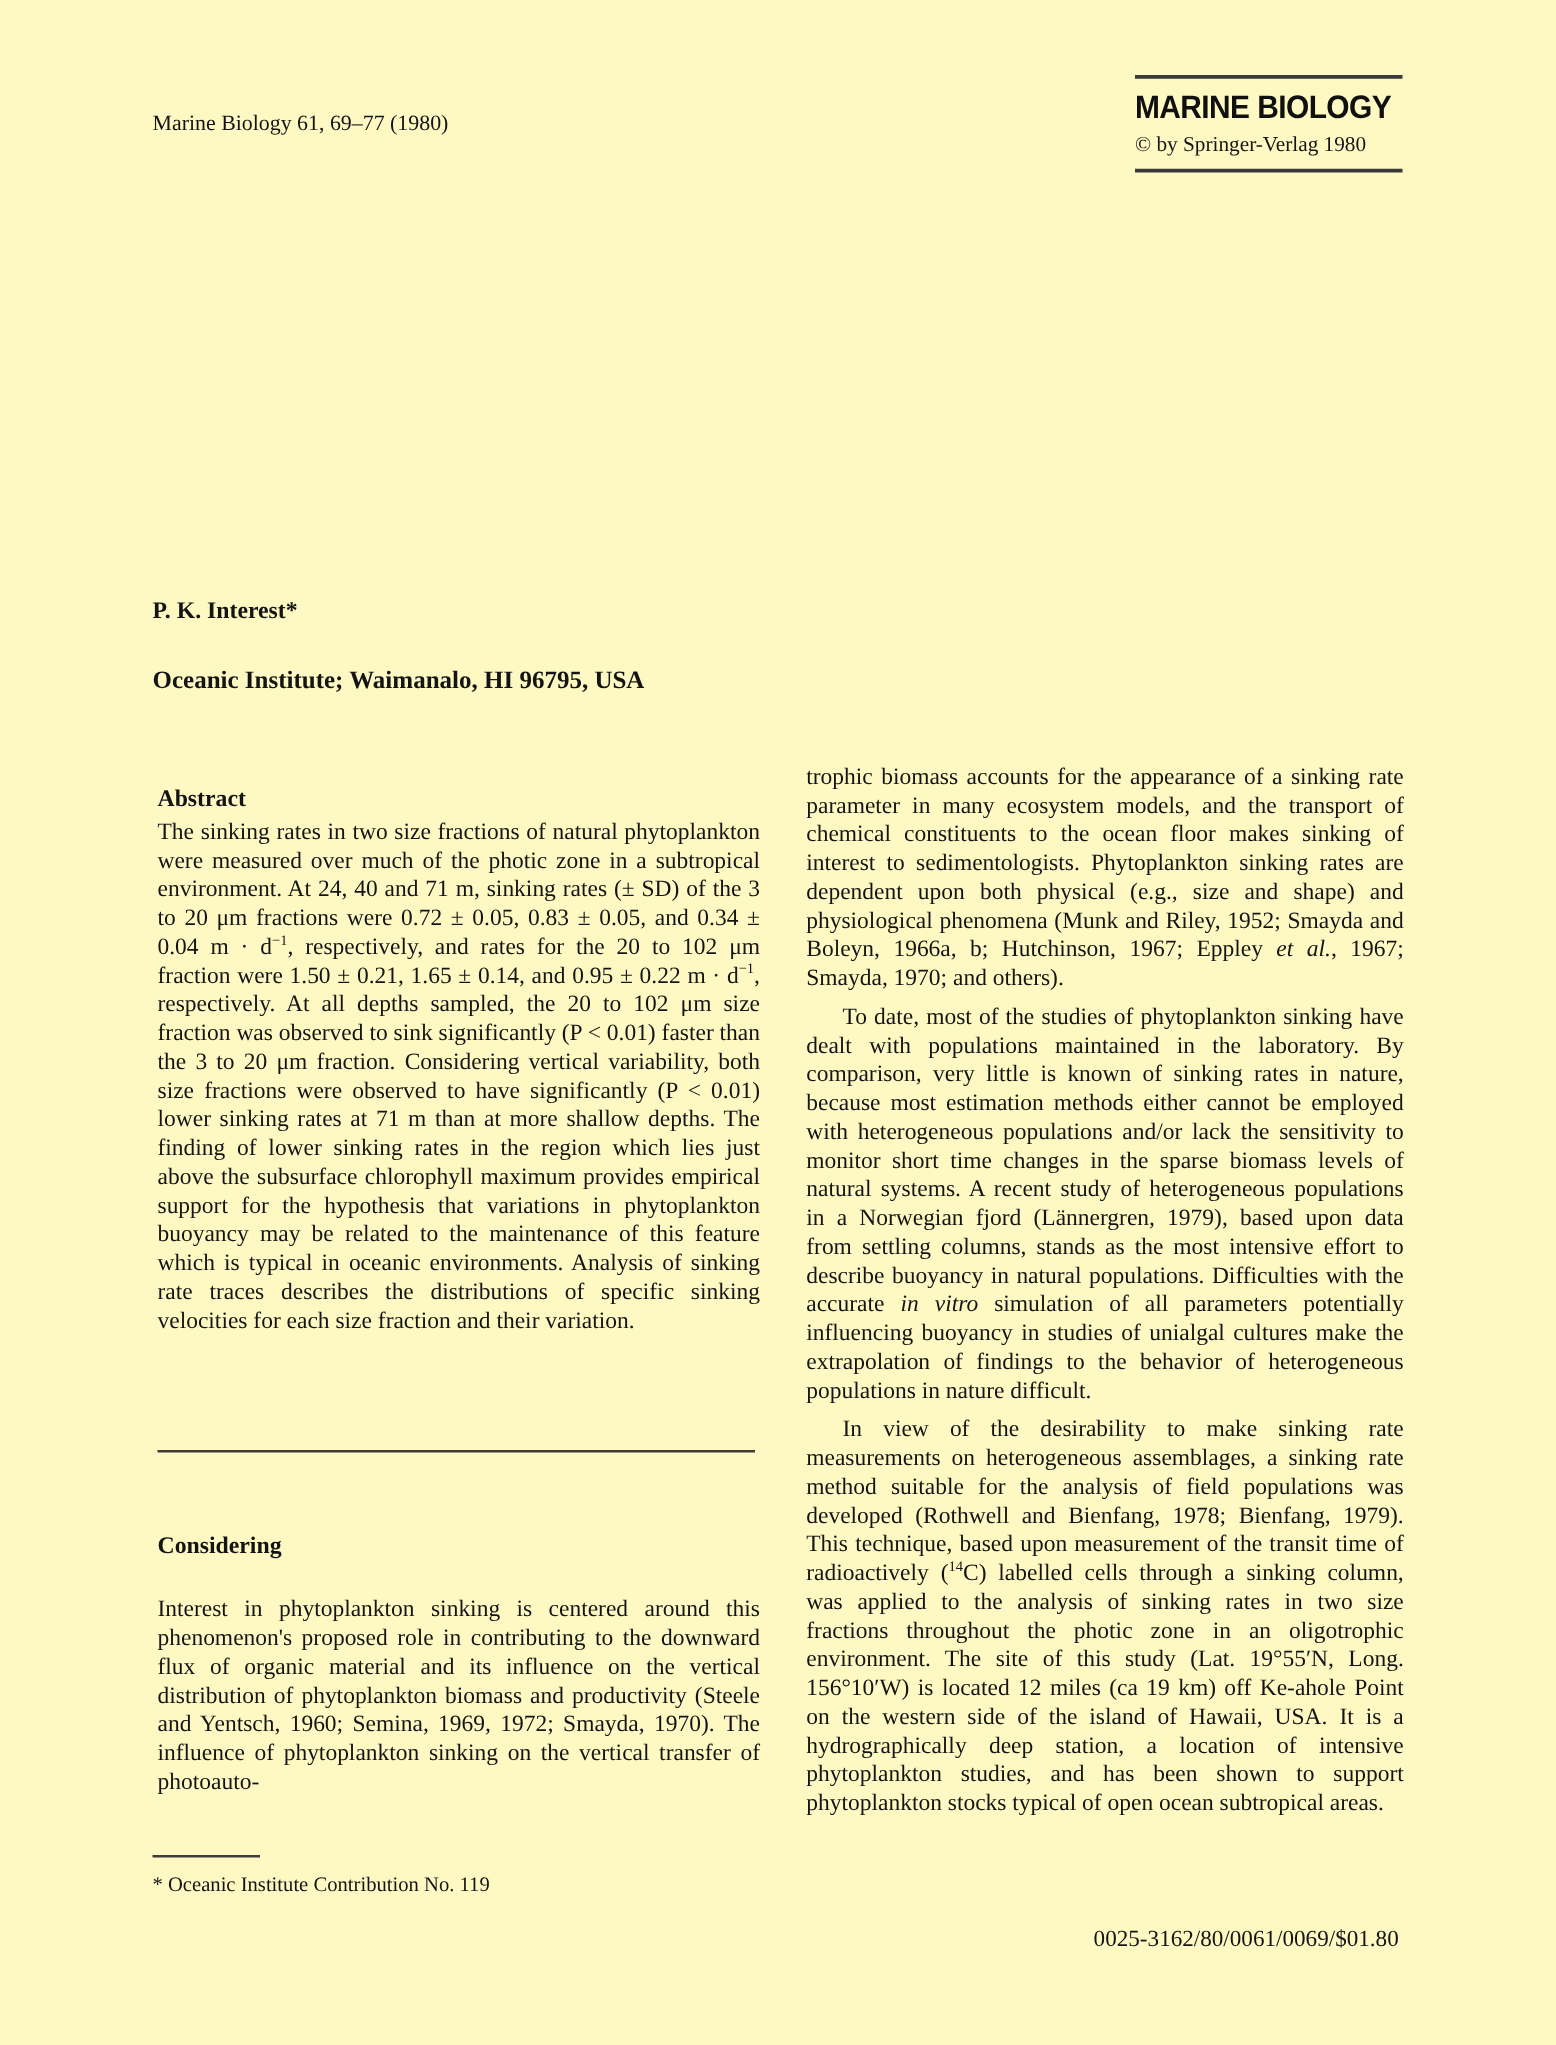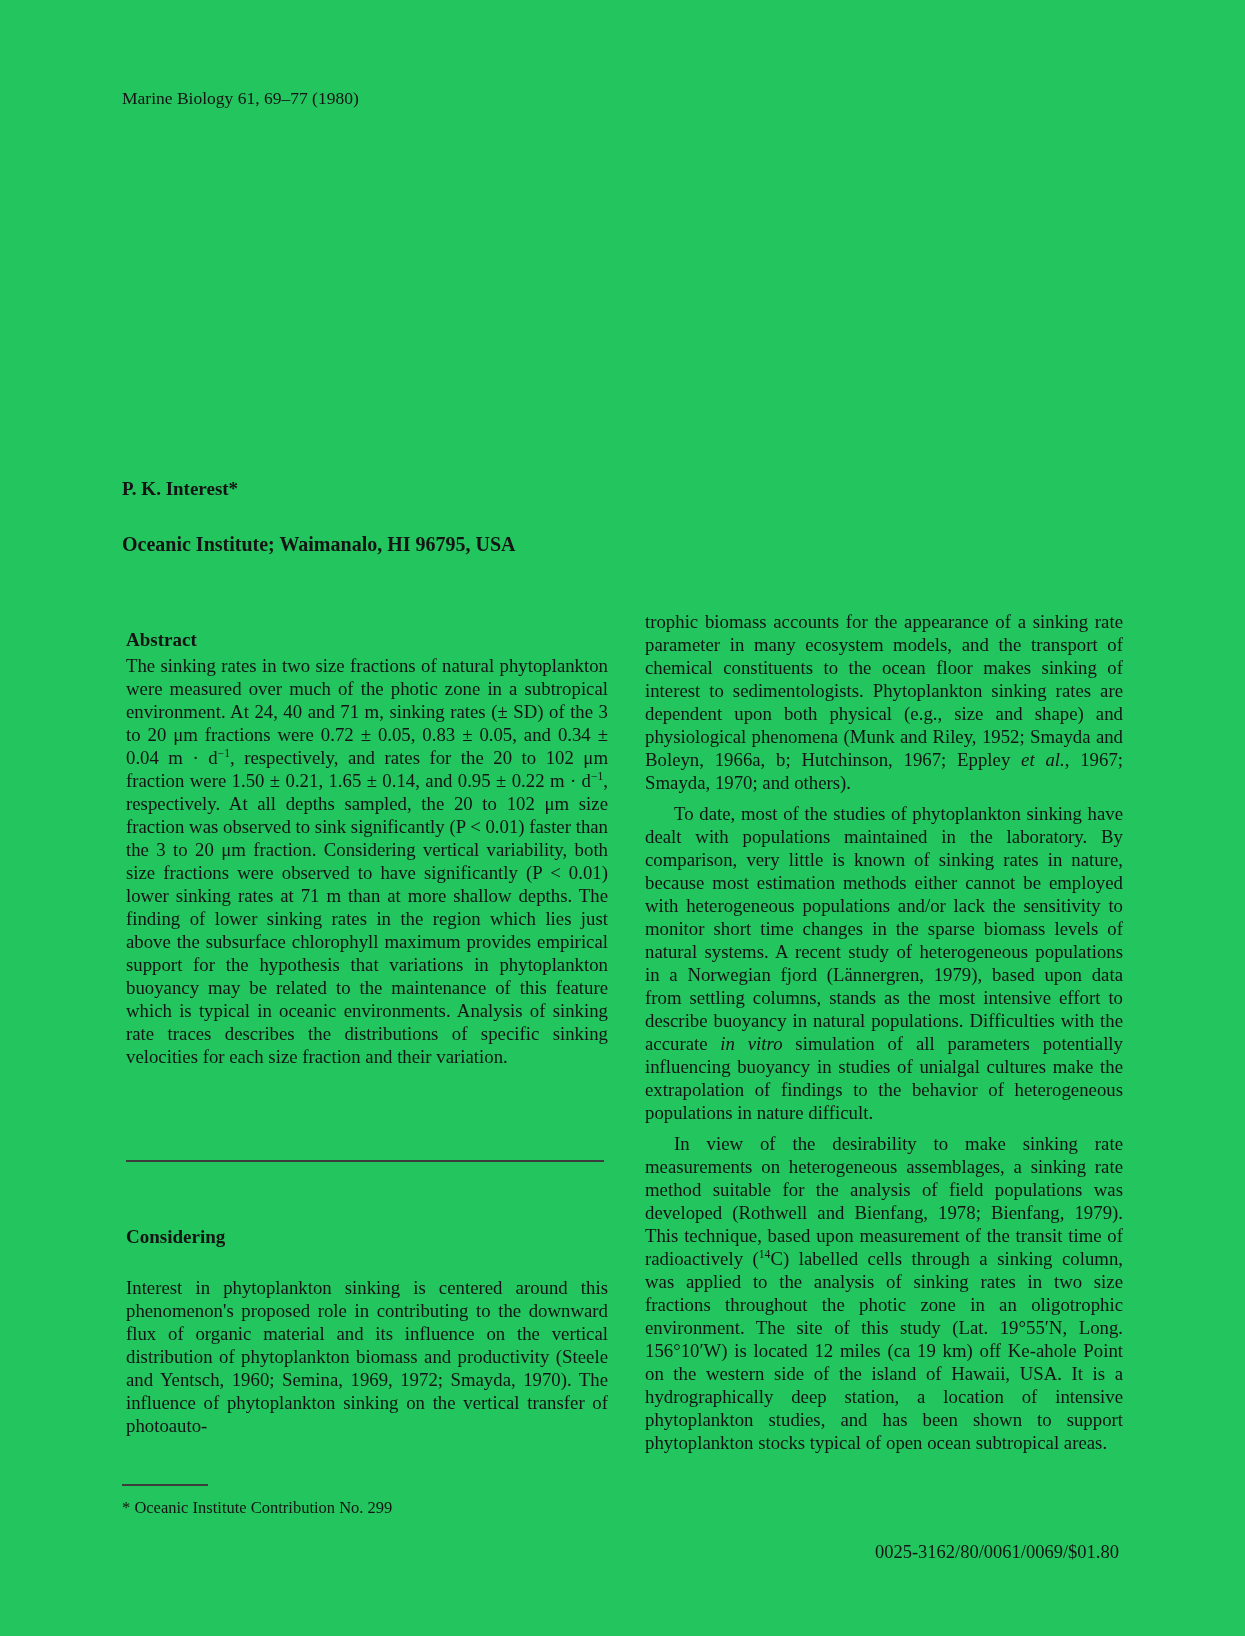--- a/index.html
+++ b/index.html
@@ -1,20 +1,20 @@
 <!DOCTYPE html>
 <html><head>
 <meta charset="utf-8">
 <style>
   html, body { margin: 0; padding: 0; background: #ffffff; }
   .page {
     position: relative;
     width: 1245px;
     height: 1636px;
-    background: #22c55e;
+    background: #fef9c3;
     font-family: "Liberation Serif", "DejaVu Serif", serif;
     color: #141414;
     overflow: hidden;
   }
   .abs { position: absolute; }
   .citation {
     left: 122px; top: 88px;
     font-size: 17.5px;
     white-space: nowrap;
   }
@@ -85,39 +85,43 @@
   sup { font-size: 0.62em; line-height: 0; }
   .it { font-style: italic; }
 </style>
 </head>
 <body>
 
 <div class="page">
 
   <div class="abs citation">Marine Biology 61, 69–77 (1980)</div>
 
+  <div class="abs masthead">
+    <div class="masthead-title">MARINE BIOLOGY</div>
+    <div class="masthead-copy">© by Springer-Verlag 1980</div>
+  </div>
 
 
   <div class="abs author">P. K. Interest*</div>
 
   <div class="abs affiliation">Oceanic Institute; Waimanalo, HI 96795, USA</div>
 
   <div class="abs section-heading" style="left:126px; top:629px;">Abstract</div>
 
   <div class="abs body-text col-left" style="left:126px; top:654px;"><span>The sinking rates in two size fractions of natural phytoplankton were measured over much of the photic zone in a subtropical environment. At 24, 40 and 71 m, sinking rates (± SD) of the 3 to 20 μm fractions were 0.72 ± 0.05, 0.83 ± 0.05, and 0.34 ± 0.04 m · d</span><sup>−1</sup><span>, respectively, and rates for the 20 to 102 μm fraction were 1.50 ± 0.21, 1.65 ± 0.14, and 0.95 ± 0.22 m · d</span><sup>−1</sup><span>, respectively. At all depths sampled, the 20 to 102 μm size fraction was observed to sink significantly (P &lt; 0.01) faster than the 3 to 20 μm fraction. Considering vertical variability, both size fractions were observed to have significantly (P &lt; 0.01) lower sinking rates at 71 m than at more shallow depths. The finding of lower sinking rates in the region which lies just above the subsurface chlorophyll maximum provides empirical support for the hypothesis that variations in phytoplankton buoyancy may be related to the maintenance of this feature which is typical in oceanic environments. Analysis of sinking rate traces describes the distributions of specific sinking velocities for each size fraction and their variation.</span></div>
 
   <div class="abs rule" style="left:126px; top:1160px; width:478px;"></div>
 
   <div class="abs section-heading" style="left:126px; top:1226px;">Considering</div>
 
   <div class="abs body-text col-left" style="left:126px; top:1276px;">Interest in phytoplankton sinking is centered around this phenomenon's proposed role in contributing to the downward flux of organic material and its influence on the vertical distribution of phytoplankton biomass and productivity (Steele and Yentsch, 1960; Semina, 1969, 1972; Smayda, 1970). The influence of phytoplankton sinking on the vertical transfer of photoauto-</div>
 
   <div class="abs rule" style="left:122px; top:1484px; width:86px;"></div>
 
-  <div class="abs footnote">* Oceanic Institute Contribution No. 299</div>
+  <div class="abs footnote">* Oceanic Institute Contribution No. 119</div>
 
   <div class="abs col-right" style="top:598px;">
     <div class="body-text"><span>trophic biomass accounts for the appearance of a sinking rate parameter in many ecosystem models, and the transport of chemical constituents to the ocean floor makes sinking of interest to sedimentologists. Phytoplankton sinking rates are dependent upon both physical (e.g., size and shape) and physiological phenomena (Munk and Riley, 1952; Smayda and Boleyn, 1966a, b; Hutchinson, 1967; Eppley </span><span class="it">et al.</span><span>, 1967; Smayda, 1970; and others).</span></div>
     <div class="body-text indent para-gap"><span>To date, most of the studies of phytoplankton sinking have dealt with populations maintained in the laboratory. By comparison, very little is known of sinking rates in nature, because most estimation methods either cannot be employed with heterogeneous populations and/or lack the sensitivity to monitor short time changes in the sparse biomass levels of natural systems. A recent study of heterogeneous populations in a Norwegian fjord (Lännergren, 1979), based upon data from settling columns, stands as the most intensive effort to describe buoyancy in natural populations. Difficulties with the accurate </span><span class="it">in vitro</span><span> simulation of all parameters potentially influencing buoyancy in studies of unialgal cultures make the extrapolation of findings to the behavior of heterogeneous populations in nature difficult.</span></div>
     <div class="body-text indent para-gap"><span>In view of the desirability to make sinking rate measurements on heterogeneous assemblages, a sinking rate method suitable for the analysis of field populations was developed (Rothwell and Bienfang, 1978; Bienfang, 1979). This technique, based upon measurement of the transit time of radioactively (</span><sup>14</sup><span>C) labelled cells through a sinking column, was applied to the analysis of sinking rates in two size fractions throughout the photic zone in an oligotrophic environment. The site of this study (Lat. 19°55′N, Long. 156°10′W) is located 12 miles (ca 19 km) off Ke-ahole Point on the western side of the island of Hawaii, USA. It is a hydrographically deep station, a location of intensive phytoplankton studies, and has been shown to support phytoplankton stocks typical of open ocean subtropical areas.</span></div>
   </div>
 
   <div class="abs article-code">0025-3162/80/0061/0069/$01.80</div>
 
 </div>

